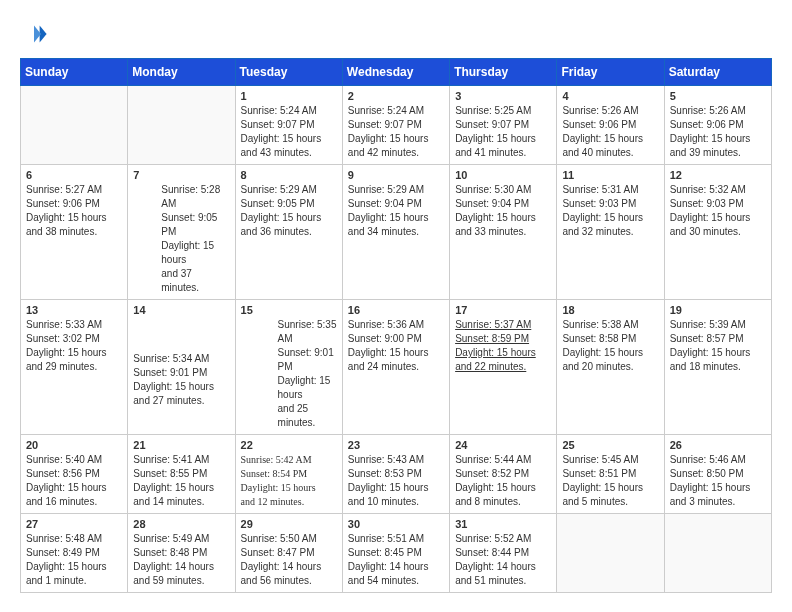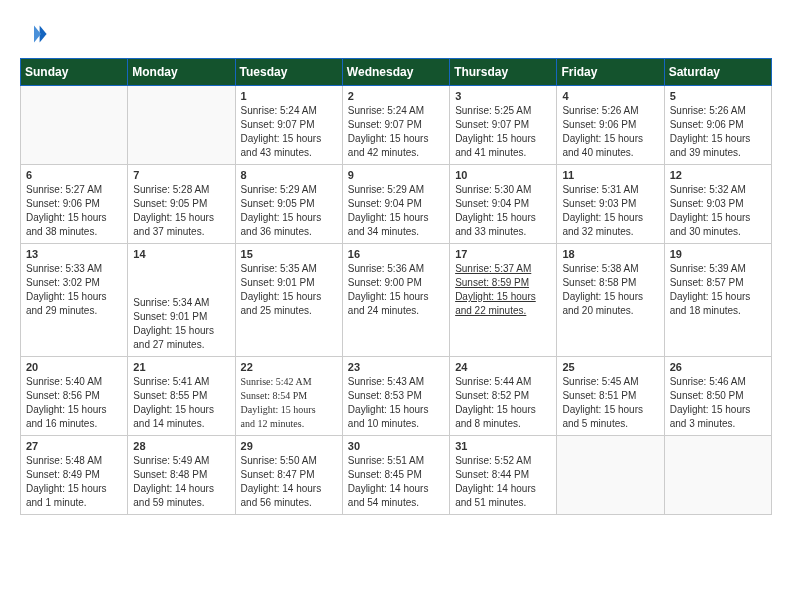--- a/index.html
+++ b/index.html
@@ -45,21 +45,21 @@
     .location {
       font-size: 14px;
       color: #555;
     }
     .calendar {
       width: 100%;
       border-collapse: collapse;
       border: 1px solid #ccc;
     }
     .calendar th {
-      background: #14532d;
+      background: #1d4ed8;
       color: #fff;
       padding: 6px 4px;
       font-size: 12px;
       font-weight: bold;
       text-align: left;
       border: 1px solid #1565c0;
     }
     .calendar td {
       vertical-align: top;
       border: 1px solid #ccc;
@@ -158,21 +158,21 @@
       <tr>
         <td>
           <span class="day-num">6</span>
           <div class="cell-content" style="white-space: pre-line;">Sunrise: 5:27 AM
 Sunset: 9:06 PM
 Daylight: 15 hours
 and 38 minutes.</div>
         </td>
         <td>
           <span class="day-num">7</span>
-          <div class="cell-content" style="white-space: pre-line;">Sunrise: 5:28 AM
+          <div class="cell-content" style="white-space: pre-line; margin-left: 28px;">Sunrise: 5:28 AM
 Sunset: 9:05 PM
 Daylight: 15 hours
 and 37 minutes.</div>
         </td>
         <td>
           <span class="day-num">8</span>
           <div class="cell-content" style="white-space: pre-line;">Sunrise: 5:29 AM
 Sunset: 9:05 PM
 Daylight: 15 hours
 and 36 minutes.</div>
@@ -216,21 +216,21 @@
         </td>
         <td>
           <span class="day-num">14</span>
           <div class="cell-content" style="white-space: pre-line; margin-top: 36px;">Sunrise: 5:34 AM
 Sunset: 9:01 PM
 Daylight: 15 hours
 and 27 minutes.</div>
         </td>
         <td>
           <span class="day-num">15</span>
-          <div class="cell-content" style="white-space: pre-line;">Sunrise: 5:35 AM
+          <div class="cell-content" style="white-space: pre-line; margin-left: 37px;">Sunrise: 5:35 AM
 Sunset: 9:01 PM
 Daylight: 15 hours
 and 25 minutes.</div>
         </td>
         <td>
           <span class="day-num">16</span>
           <div class="cell-content" style="white-space: pre-line;">Sunrise: 5:36 AM
 Sunset: 9:00 PM
 Daylight: 15 hours
 and 24 minutes.</div>

